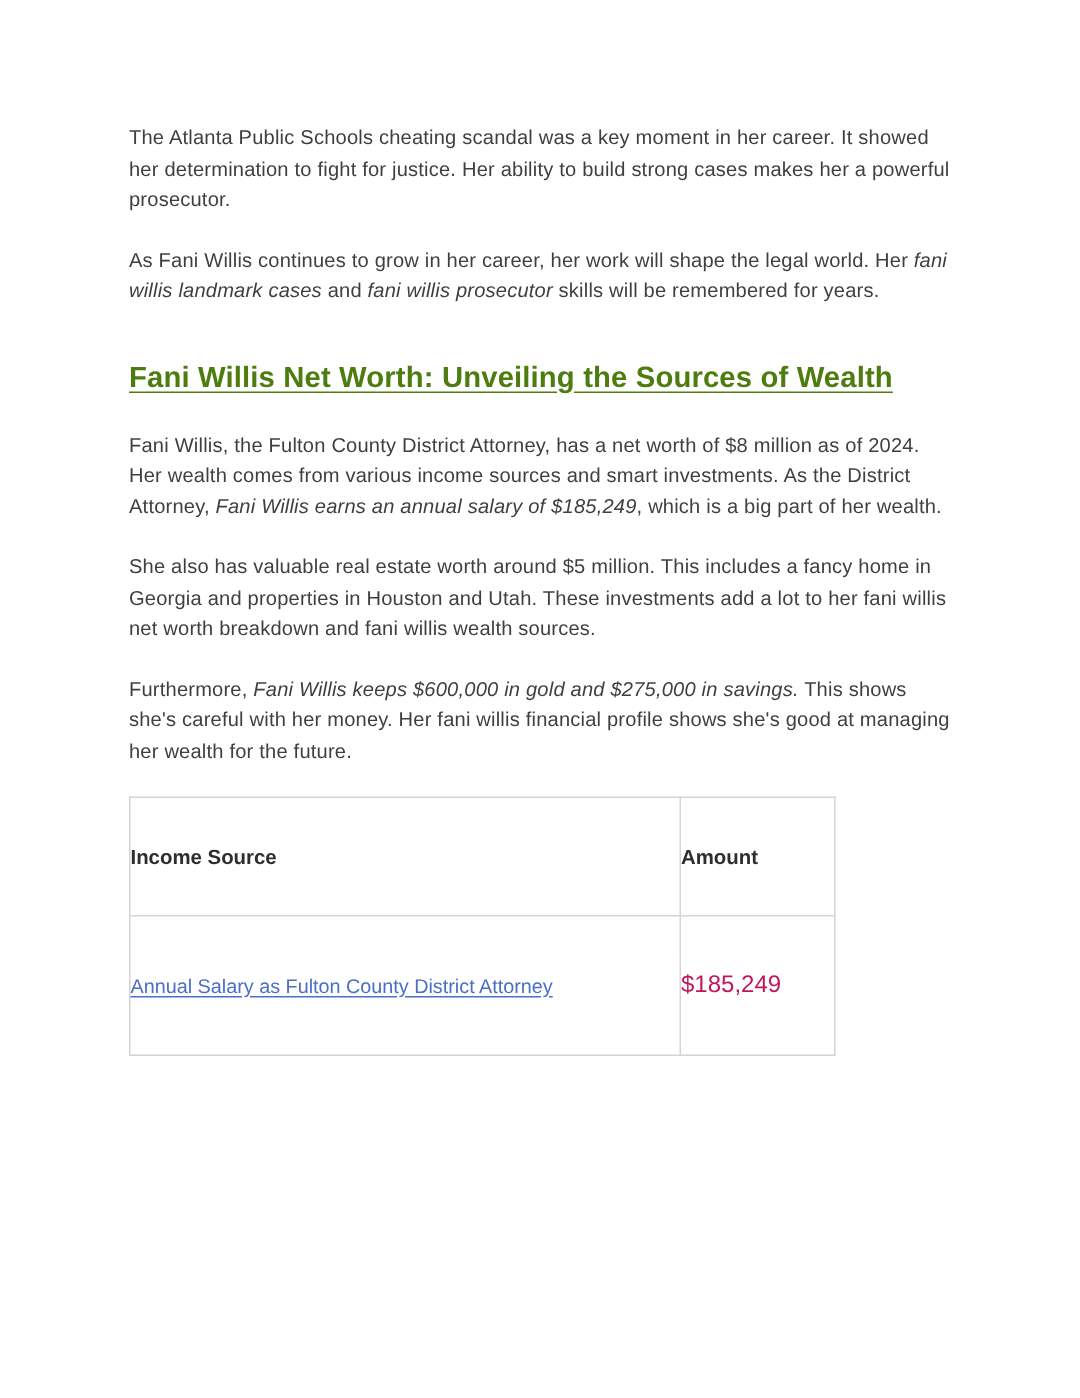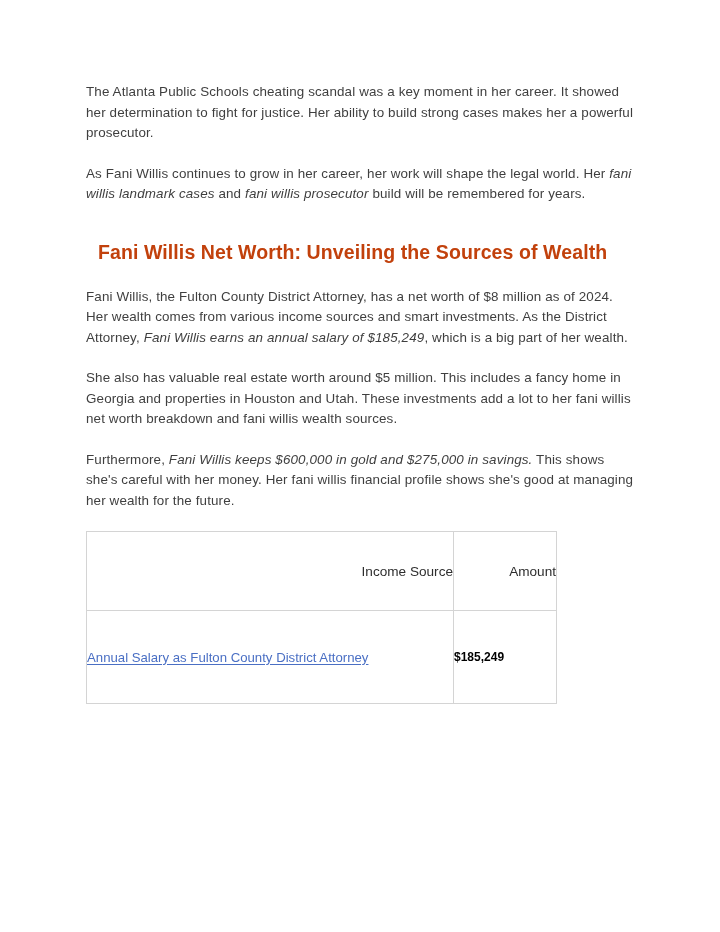--- a/index.html
+++ b/index.html
@@ -30,25 +30,26 @@
   }
   p.para {
     margin: 0 0 20px 0;
     font-size: 13.4px;
     line-height: 20.5px;
     color: #3f3f3f;
     letter-spacing: 0.01em;
   }
   em { font-style: italic; }
   h2.section-heading {
-    margin: 6px 0 22px 12px;
+    margin: 6px 0 22px 0;
     font-size: 19.5px;
     line-height: 26px;
     font-weight: bold;
-    color: #c2410c;
+    color: #4d7c0f;
+    text-decoration: underline;
     text-underline-offset: 3px;
     letter-spacing: 0.005em;
   }
   .spacer-before-heading { height: 8px; }
 
   table.income-table {
     border-collapse: collapse;
     width: 470px;
     margin-top: 14px;
     table-layout: fixed;
@@ -56,61 +57,60 @@
   table.income-table td,
   table.income-table th {
     border: 1px solid #d4d4d4;
     padding: 0;
     vertical-align: middle;
   }
   .col-source { width: 367px; }
   .col-amount { width: 103px; }
 
   th.hdr {
-    text-align: right;
+    text-align: left;
     font-size: 13.6px;
-    font-weight: normal;
+    font-weight: bold;
     color: #2e2e2e;
     height: 78px;
   }
   td.cell {
     font-size: 13.2px;
     color: #3f3f3f;
     height: 92px;
     padding-left: 13px;
     padding-right: 13px;
     line-height: 19px;
     margin-top: 44px;
   }
   td.cell-amount {
     padding-left: 13px;
     height: 92px;
-    font-size: 12px;
-    color: #000000;
-    font-weight: bold;
+    font-size: 16px;
+    color: #be185d;
   }
   td.cell-row2 { height: 58px; }
   a.table-link {
     color: #4a6fc4;
     text-decoration: underline;
     text-underline-offset: 2px;
   }
 </style>
 </head>
 <body>
 
 <div class="page">
   <div class="content">
 
     <p class="para">
       <span>The Atlanta Public Schools cheating scandal was a key moment in her career. It showed her determination to fight for justice. Her ability to build strong cases makes her a powerful prosecutor.</span>
     </p>
 
     <p class="para">
-      <span>As Fani Willis continues to grow in her career, her work will shape the legal world. Her </span><em>fani willis landmark cases</em><span> and </span><em>fani willis prosecutor</em><span> build will be remembered for years.</span>
+      <span>As Fani Willis continues to grow in her career, her work will shape the legal world. Her </span><em>fani willis landmark cases</em><span> and </span><em>fani willis prosecutor</em><span> skills will be remembered for years.</span>
     </p>
 
     <div class="spacer-before-heading"></div>
 
     <h2 class="section-heading">Fani Willis Net Worth: Unveiling the Sources of Wealth</h2>
 
     <p class="para">
       <span>Fani Willis, the Fulton County District Attorney, has a net worth of $8 million as of 2024. Her wealth comes from various income sources and smart investments. As the District Attorney, </span><em>Fani Willis earns an annual salary of $185,249</em><span>, which is a big part of her wealth.</span>
     </p>
 

